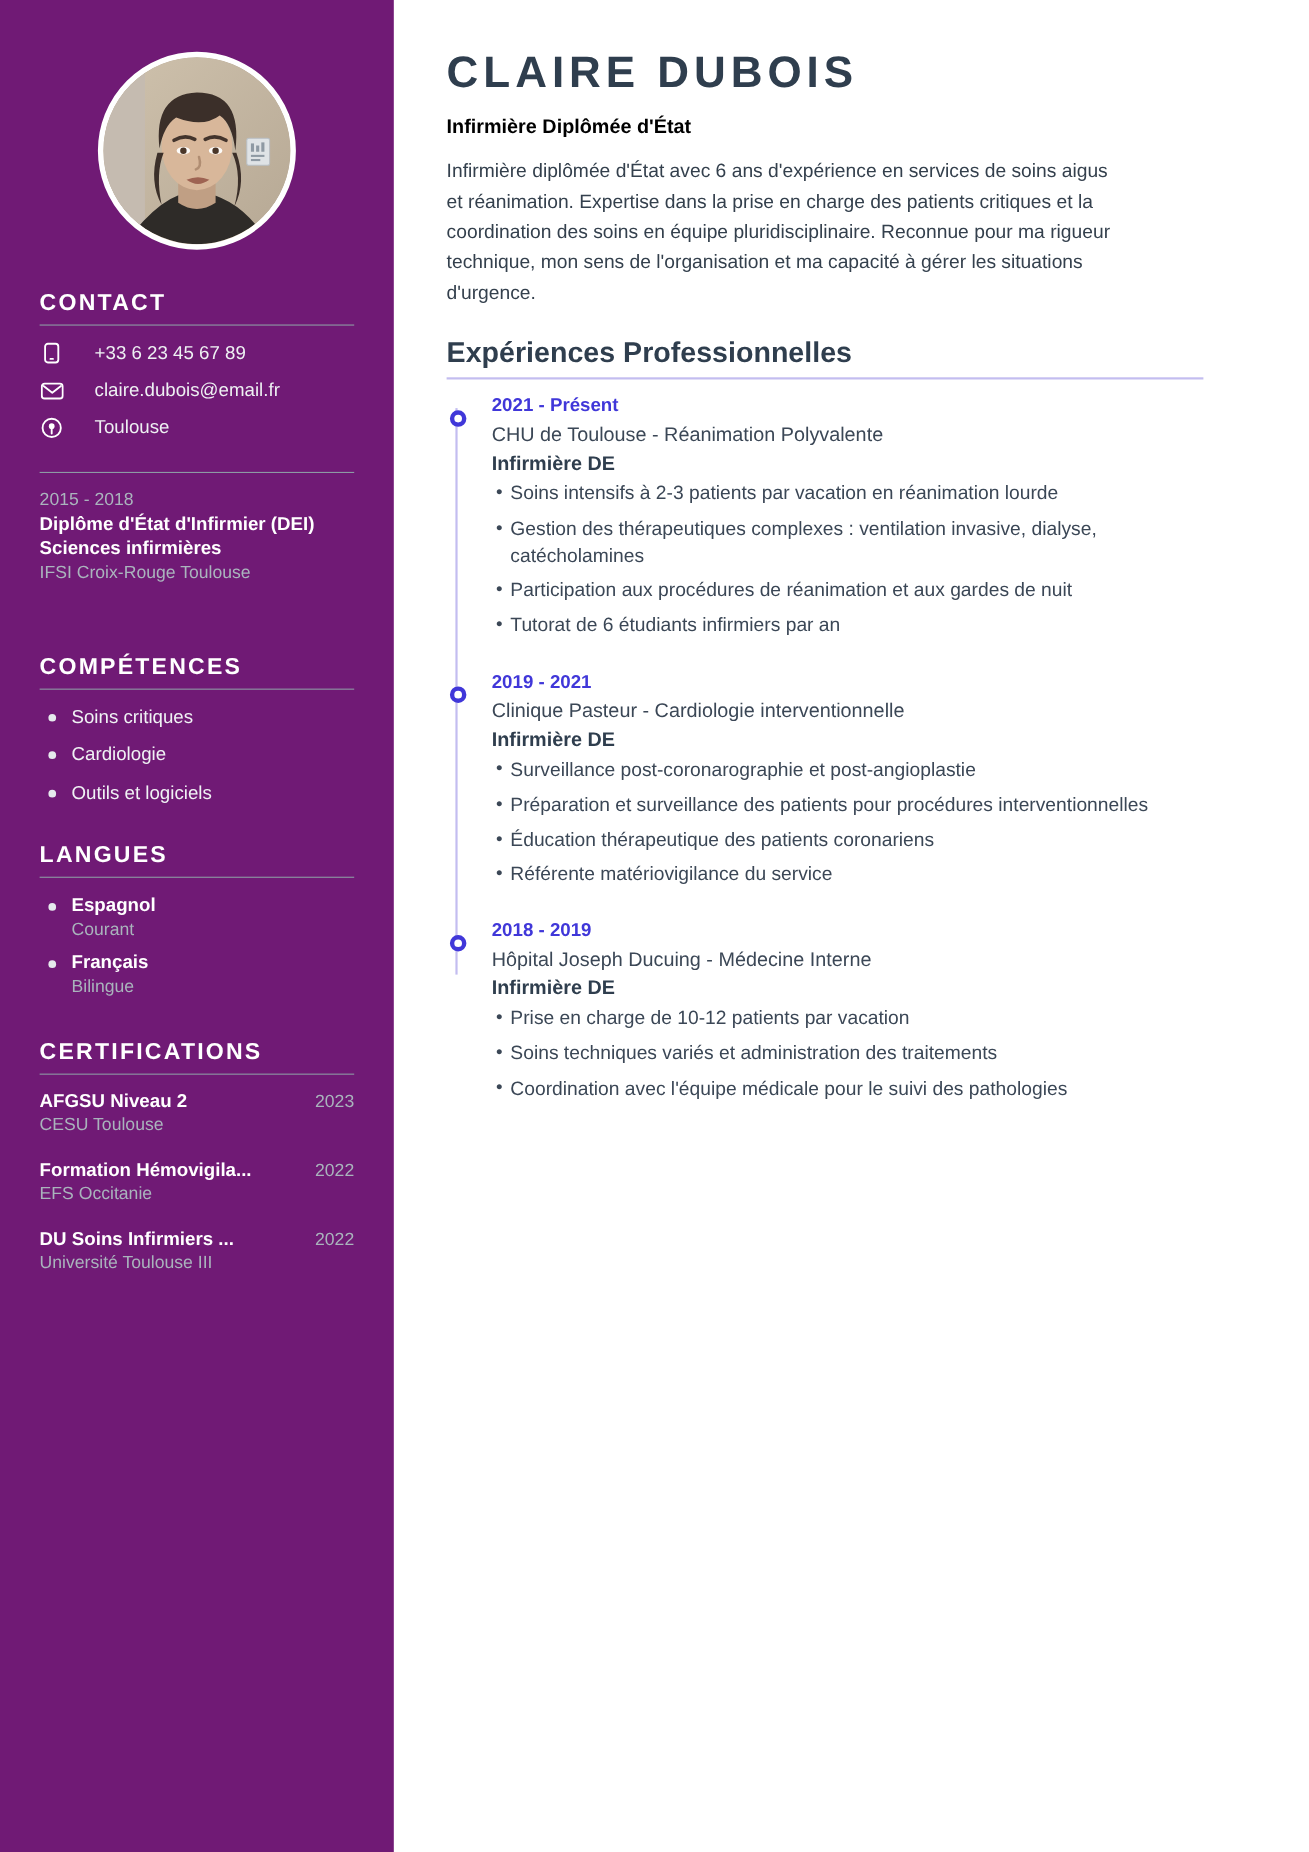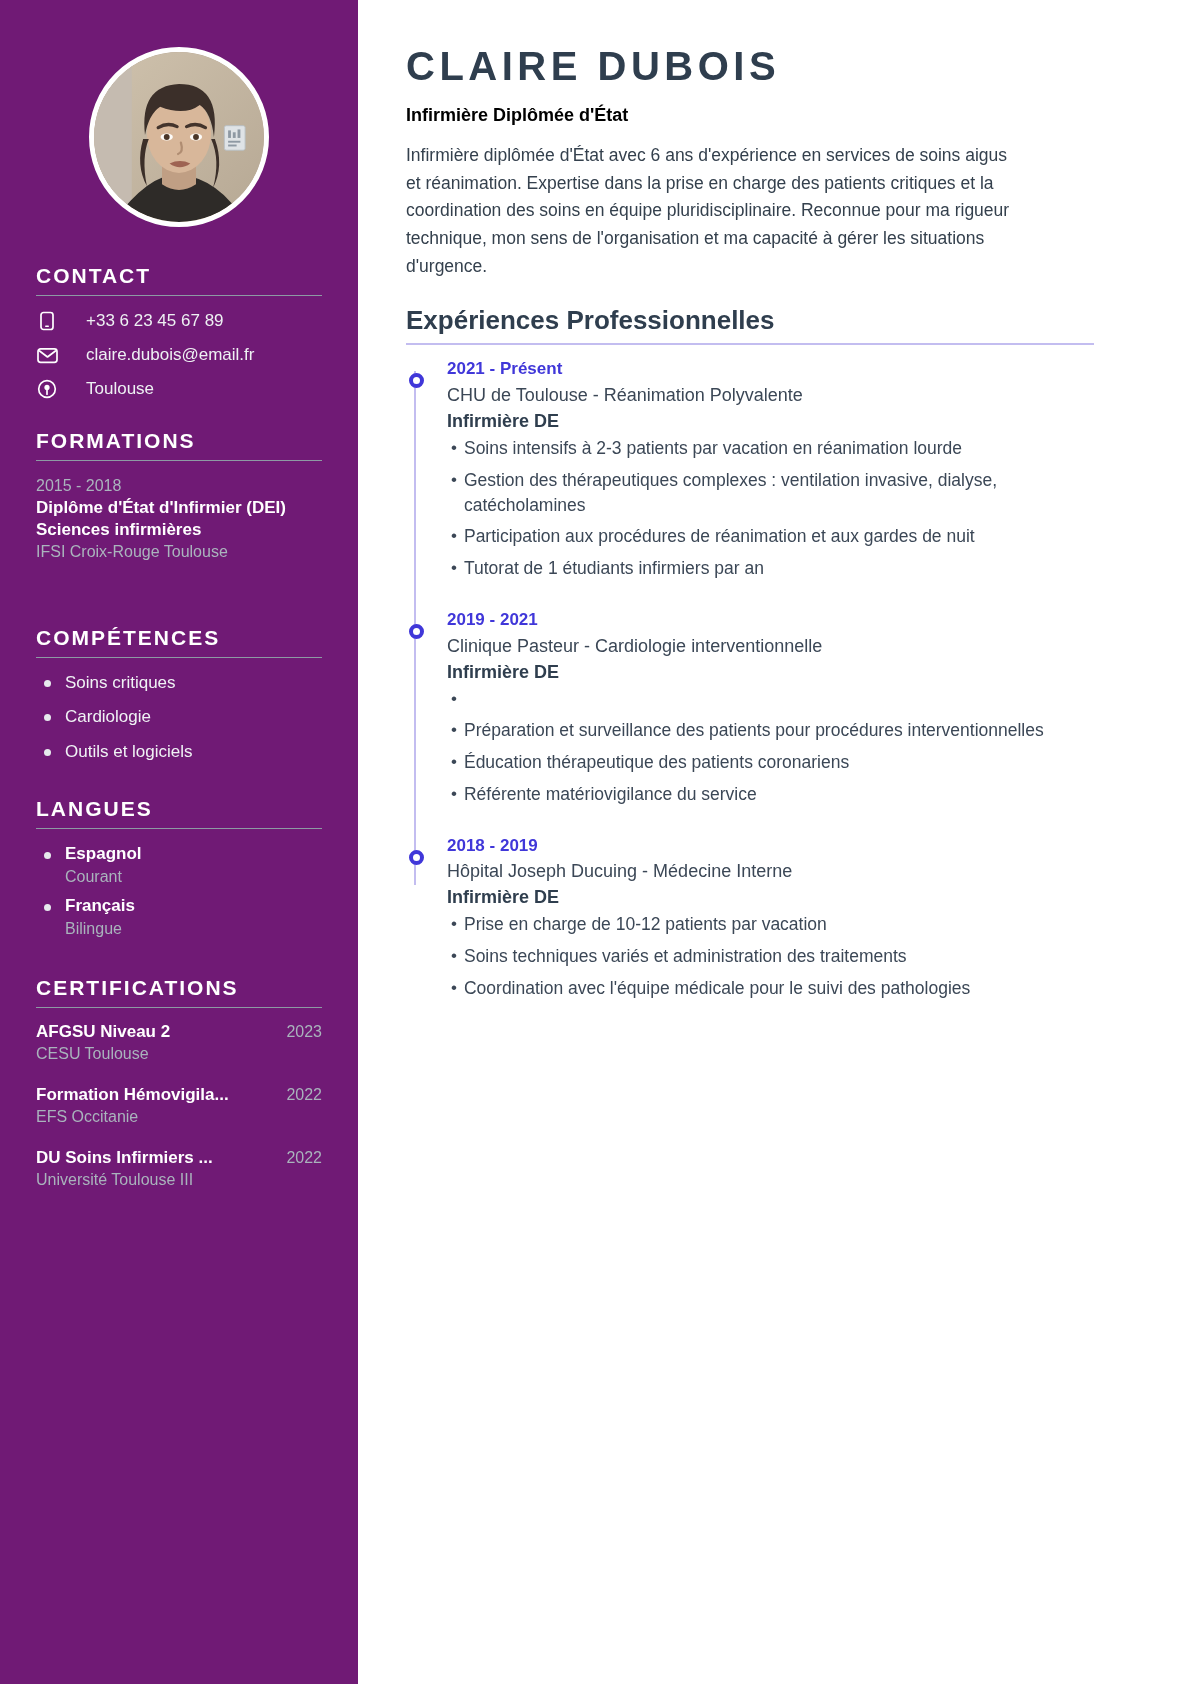--- a/index.html
+++ b/index.html
@@ -297,21 +297,20 @@
               <circle cx="10" cy="10" r="8.3" fill="none" stroke="#ffffff" stroke-width="1.7"></circle>
               <circle cx="10" cy="8.4" r="2.6" fill="#ffffff"></circle>
               <path d="M10 10.8 L10 15.2" stroke="#ffffff" stroke-width="1.7" stroke-linecap="round"></path>
             </svg>
           </span>
           <span>Toulouse</span>
         </div>
       </section>
 
       <section class="sec-formations">
-        <div class="sb-heading">FORMATIONS</div>
         <div class="sb-rule"></div>
         <div>
           <div class="edu-date">2015 - 2018</div>
           <div class="edu-degree">Diplôme d'État d'Infirmier (DEI) Sciences infirmières</div>
           <div class="edu-school">IFSI Croix-Rouge Toulouse</div>
         </div>
       </section>
 
       <section class="sec-competences">
         <div class="sb-heading">COMPÉTENCES</div>
@@ -409,33 +408,34 @@
           <li>
               <span class="b">•</span>
               <span>Gestion des thérapeutiques complexes : ventilation invasive, dialyse, catécholamines</span>
             </li>
           <li>
               <span class="b">•</span>
               <span>Participation aux procédures de réanimation et aux gardes de nuit</span>
             </li>
           <li>
               <span class="b">•</span>
-              <span>Tutorat de 1 étudiants infirmiers par an</span>
+              <span>Tutorat de 6 étudiants infirmiers par an</span>
             </li>
         </ul>
       </div>
 
       <div class="exp">
         <span class="node"></span>
         <div class="exp-date">2019 - 2021</div>
         <div class="exp-company">Clinique Pasteur - Cardiologie interventionnelle</div>
         <div class="exp-role">Infirmière DE</div>
         <ul class="exp-bullets">
           <li>
               <span class="b">•</span>
+              <span>Surveillance post-coronarographie et post-angioplastie</span>
             </li>
           <li>
               <span class="b">•</span>
               <span>Préparation et surveillance des patients pour procédures interventionnelles</span>
             </li>
           <li>
               <span class="b">•</span>
               <span>Éducation thérapeutique des patients coronariens</span>
             </li>
           <li>

